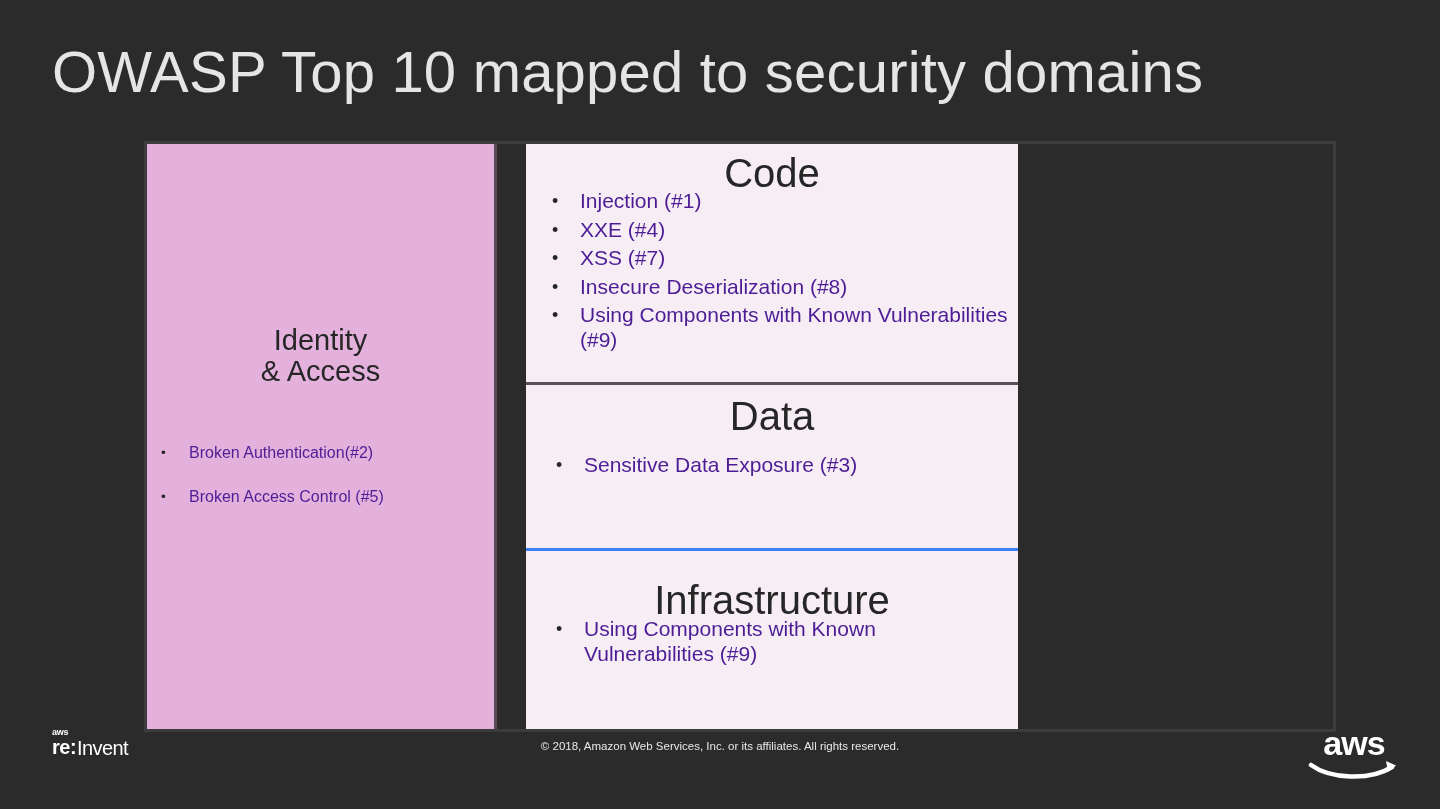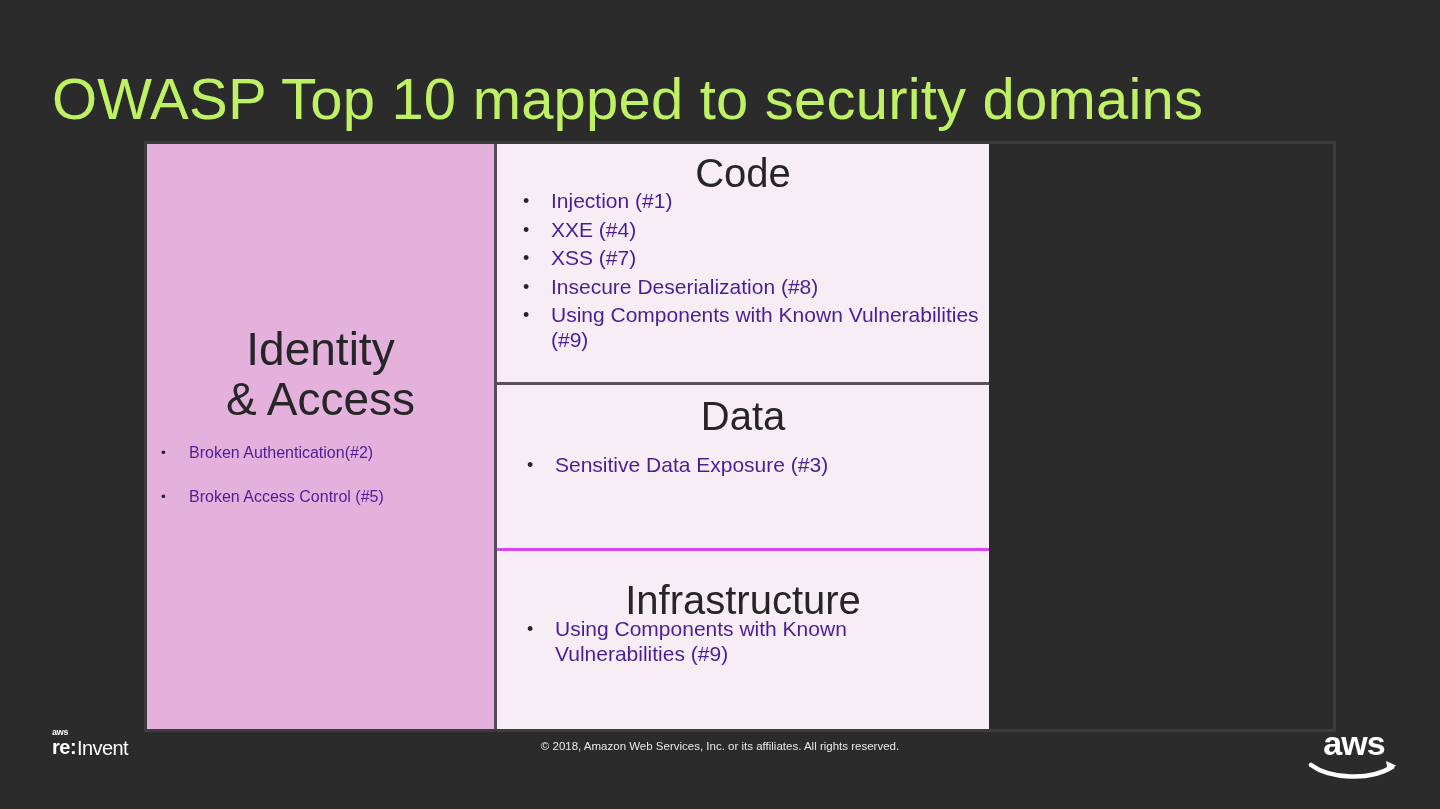--- a/index.html
+++ b/index.html
@@ -19,76 +19,75 @@
   }
 
   
   .slide-title {
     position: absolute;
     left: 52px;
     top: 38px;
     font-size: 58px;
     font-weight: 400;
     letter-spacing: 0.2px;
-    color: #bef264;
+    color: #e5e5e5;
     white-space: nowrap;
-    margin-top: 27px;
   }
 
   
   .diagram {
     position: absolute;
     left: 144px;
     top: 141px;
     width: 1192px;
     height: 591px;
     display: flex;
     border: 3px solid #3c3c3c;
   }
 
   .col {
     position: relative;
     display: flex;
     flex-direction: column;
   }
 
   .col-left  { width: 350px; }
-  .col-mid   { width: 492px; }
+  .col-mid   { width: 492px; margin-left: 29px; }
   .col-right { width: 350px; }
 
   .panel {
     position: relative;
     overflow: hidden;
   }
 
   .panel-pink  { background: #e4b1dd; }
   .panel-light { background: #f7edf5; }
 
   .col-left  { border-right: 3px solid #5b4a59; }
   .col-right { border-left:  3px solid #5b4a59; }
 
   .panel-code { flex: 0 0 241px; border-bottom: 3px solid #5b5059; }
-  .panel-data { flex: 0 0 166px; border-bottom: 3px solid #d946ef; }
+  .panel-data { flex: 0 0 166px; border-bottom: 3px solid #3b82f6; }
   .panel-infra{ flex: 1 1 auto; }
 
   .panel-ident { flex: 1 1 auto; }
   .panel-logmon{ flex: 1 1 auto; }
 
   
   .heading {
     text-align: center;
     color: #262626;
     font-weight: 400;
     line-height: 1.08;
   }
 
   .heading-code   { font-size: 40px; padding-top: 8px; }
   .heading-data   { font-size: 40px; padding-top: 10px; }
   .heading-infra  { font-size: 40px; padding-top: 28px; }
-  .heading-ident  { font-size: 46px; }
+  .heading-ident  { font-size: 29px; }
   .heading-logmon { font-size: 38px; }
 
   
   ul.bullets {
     list-style: none;
     color: #4c1d95;
   }
 
   ul.bullets li {
     position: relative;

